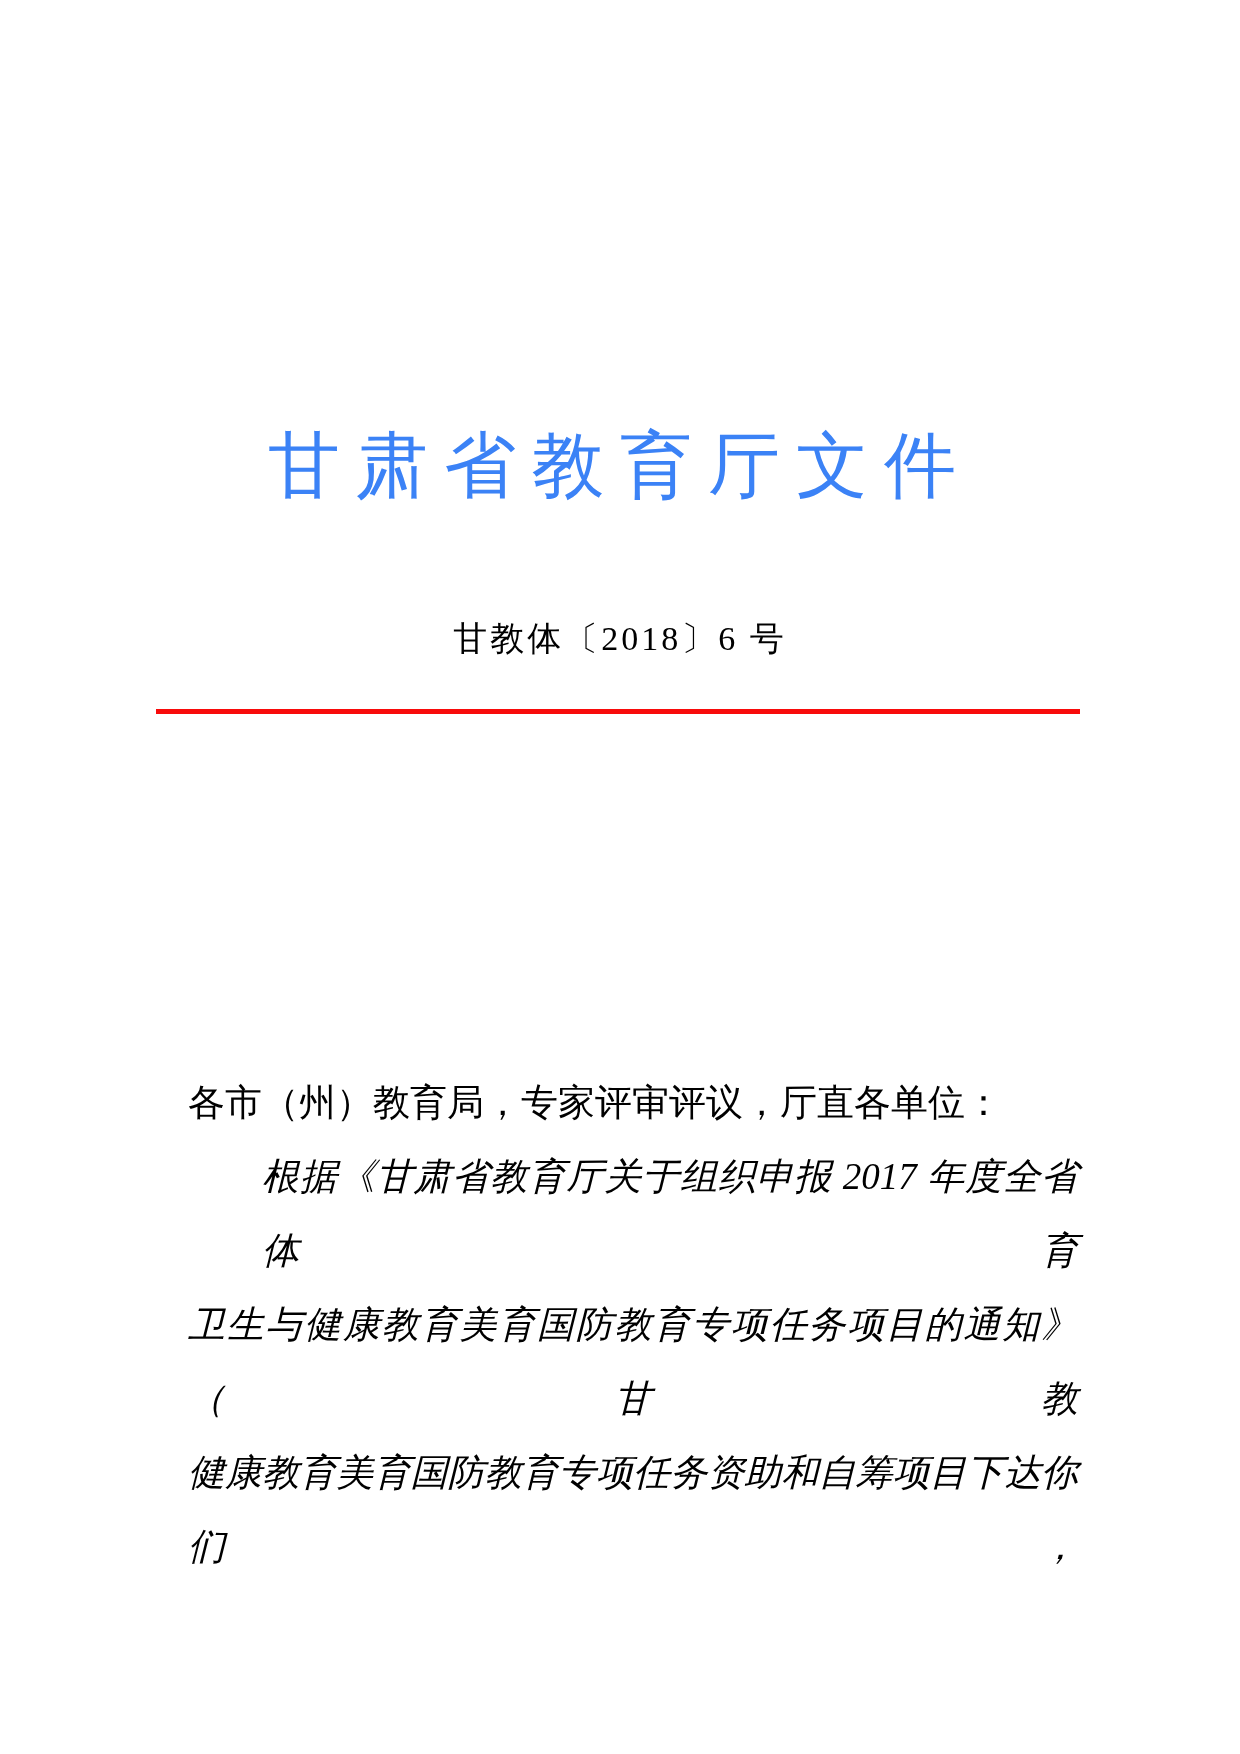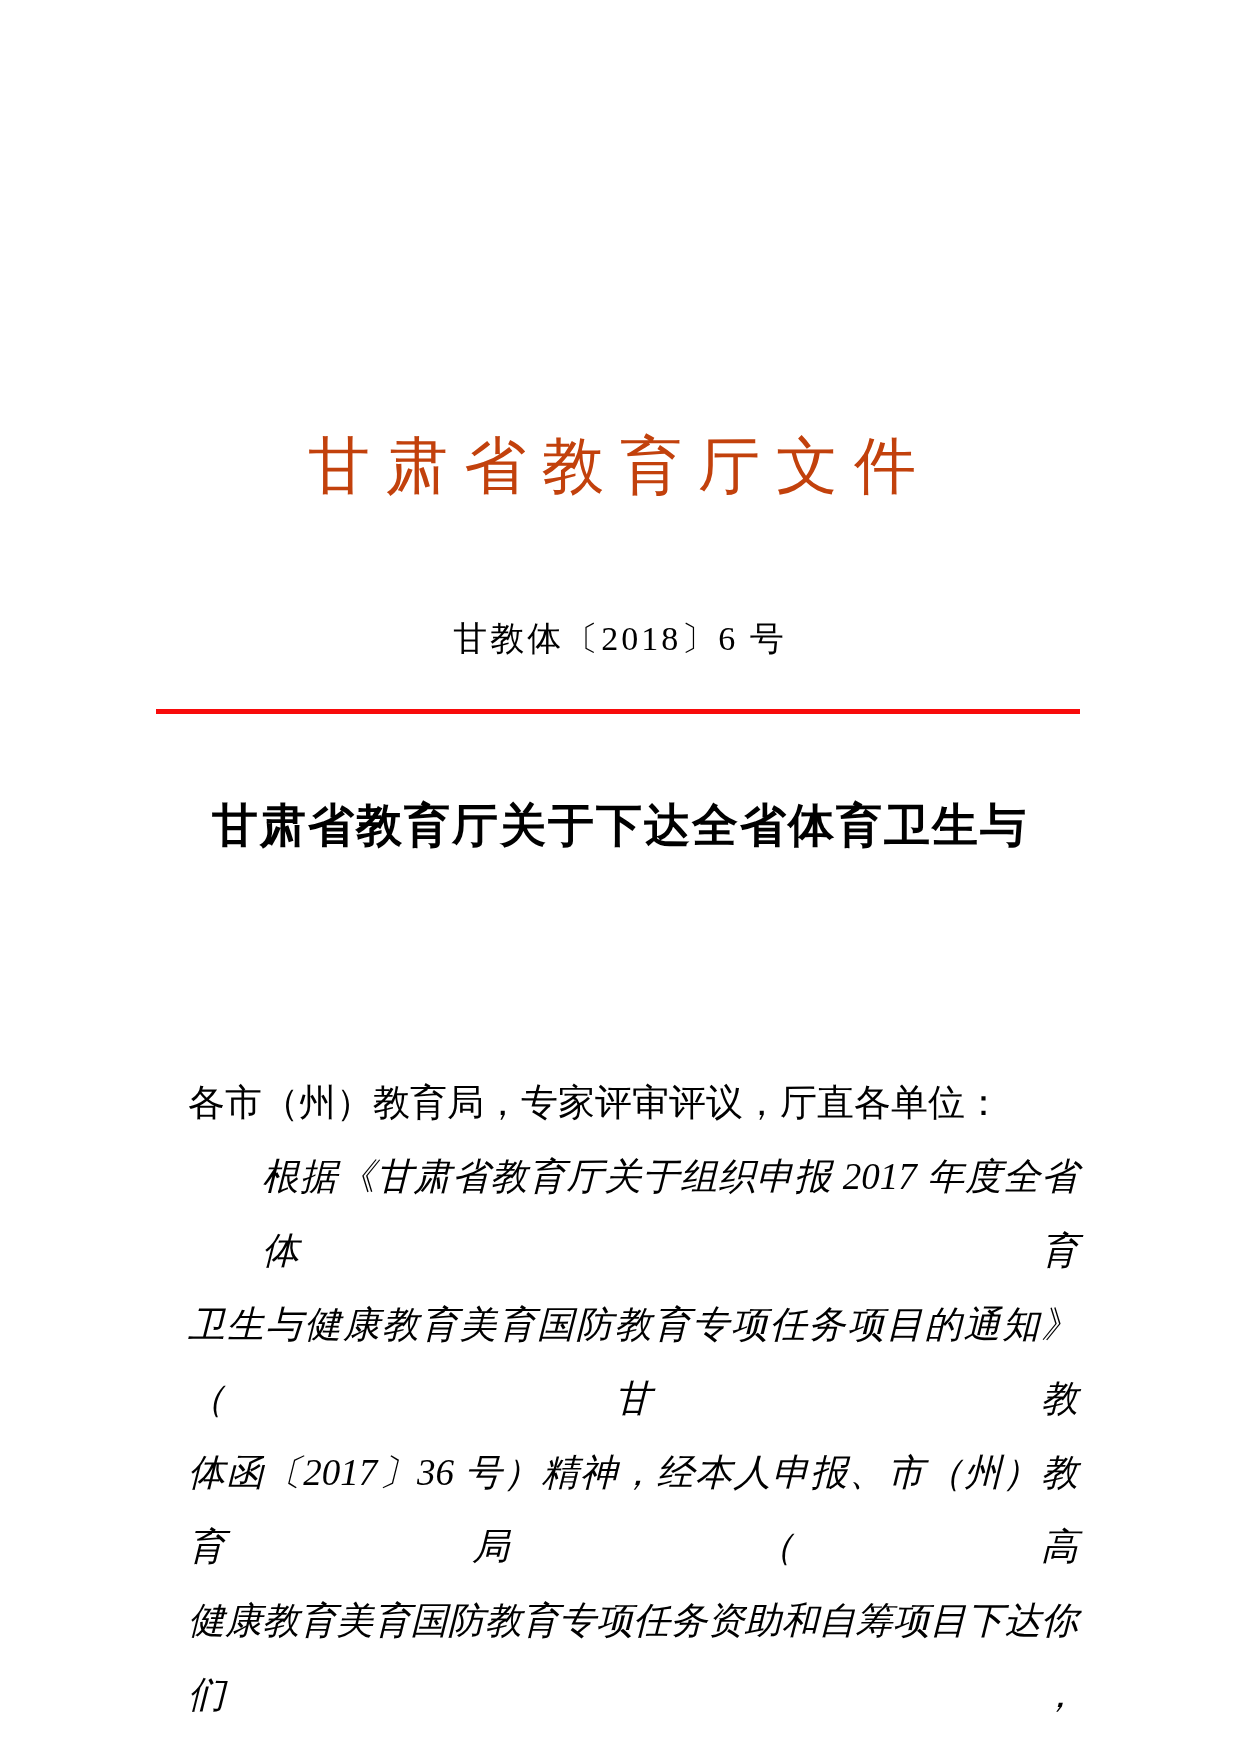--- a/index.html
+++ b/index.html
@@ -12,22 +12,22 @@
     overflow: hidden;
     font-family: "Liberation Serif", "DejaVu Serif", serif;
     color: #000000;
   }
   .letterhead {
     position: absolute;
     top: 420px;
     left: 0;
     width: 100%;
     text-align: center;
-    color: #c2410c;
-    font-size: 62px;
+    color: #3b82f6;
+    font-size: 72px;
     line-height: 92px;
     font-weight: 400;
     letter-spacing: 16px;
     white-space: nowrap;
   }
   .doc-number {
     position: absolute;
     top: 616px;
     left: 0;
     width: 100%;
@@ -77,25 +77,23 @@
 
 <div class="page">
 
   <div class="letterhead">甘肃省教育厅文件</div>
 
   <div class="doc-number">甘教体〔2018〕6 号</div>
 
   <div class="red-rule"></div>
 
   <div class="doc-title">
-    <div>甘肃省教育厅关于下达全省体育卫生与</div>
   </div>
 
   <div class="body-block">
     <div>各市（州）教育局，专家评审评议，厅直各单位：</div>
     <div class="jline indent">根据《甘肃省教育厅关于组织申报 2017 年度全省体育</div>
     <div class="jline">卫生与健康教育美育国防教育专项任务项目的通知》（甘教</div>
-    <div class="jline">体函〔2017〕36 号）精神，经本人申报、市（州）教育局（高</div>
     <div class="jline">健康教育美育国防教育专项任务资助和自筹项目下达你们，</div>
 
   </div>
 
 </div>
 
 </body></html>

